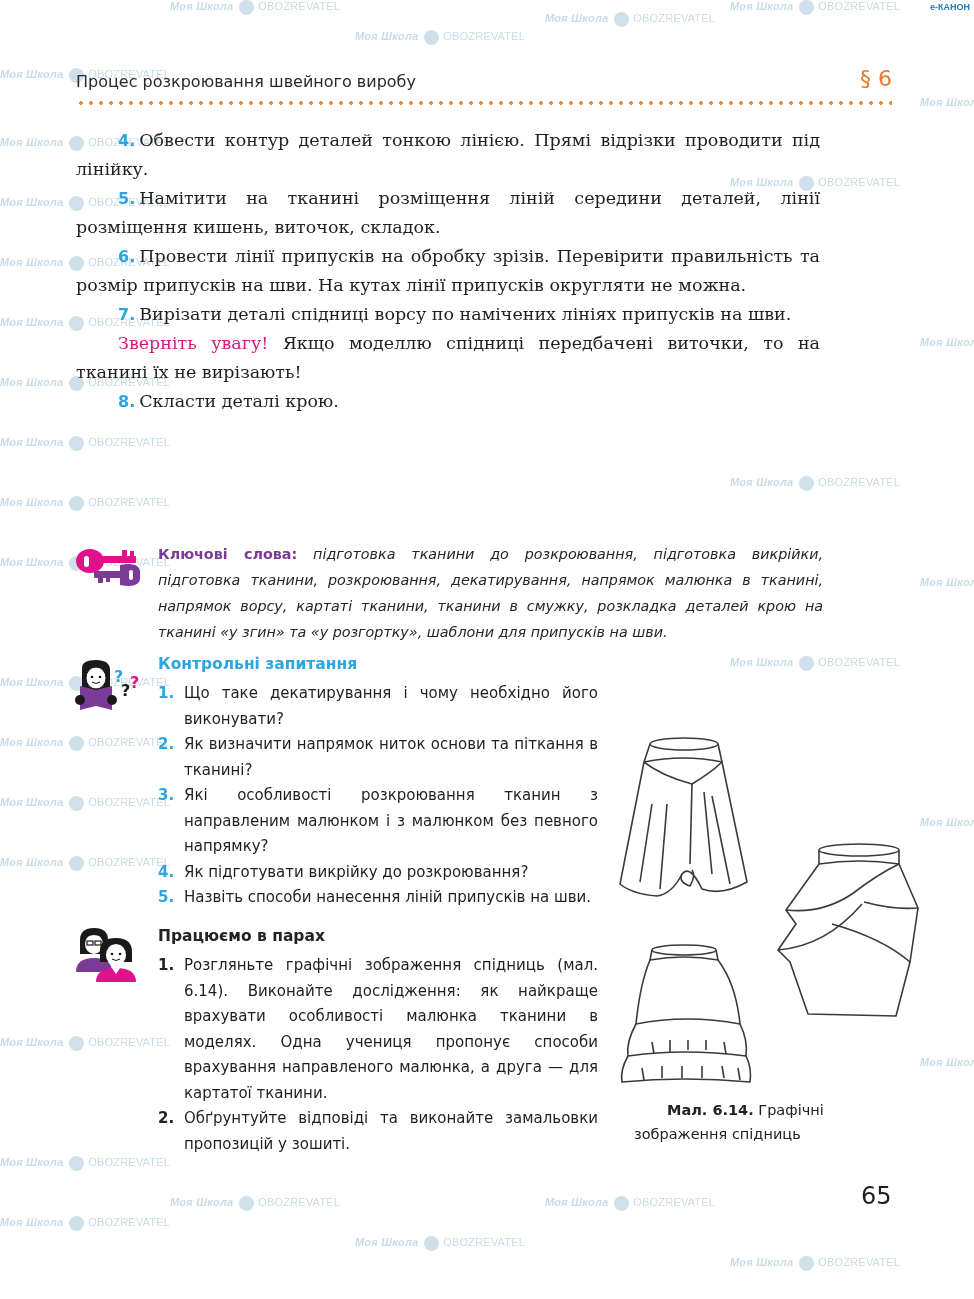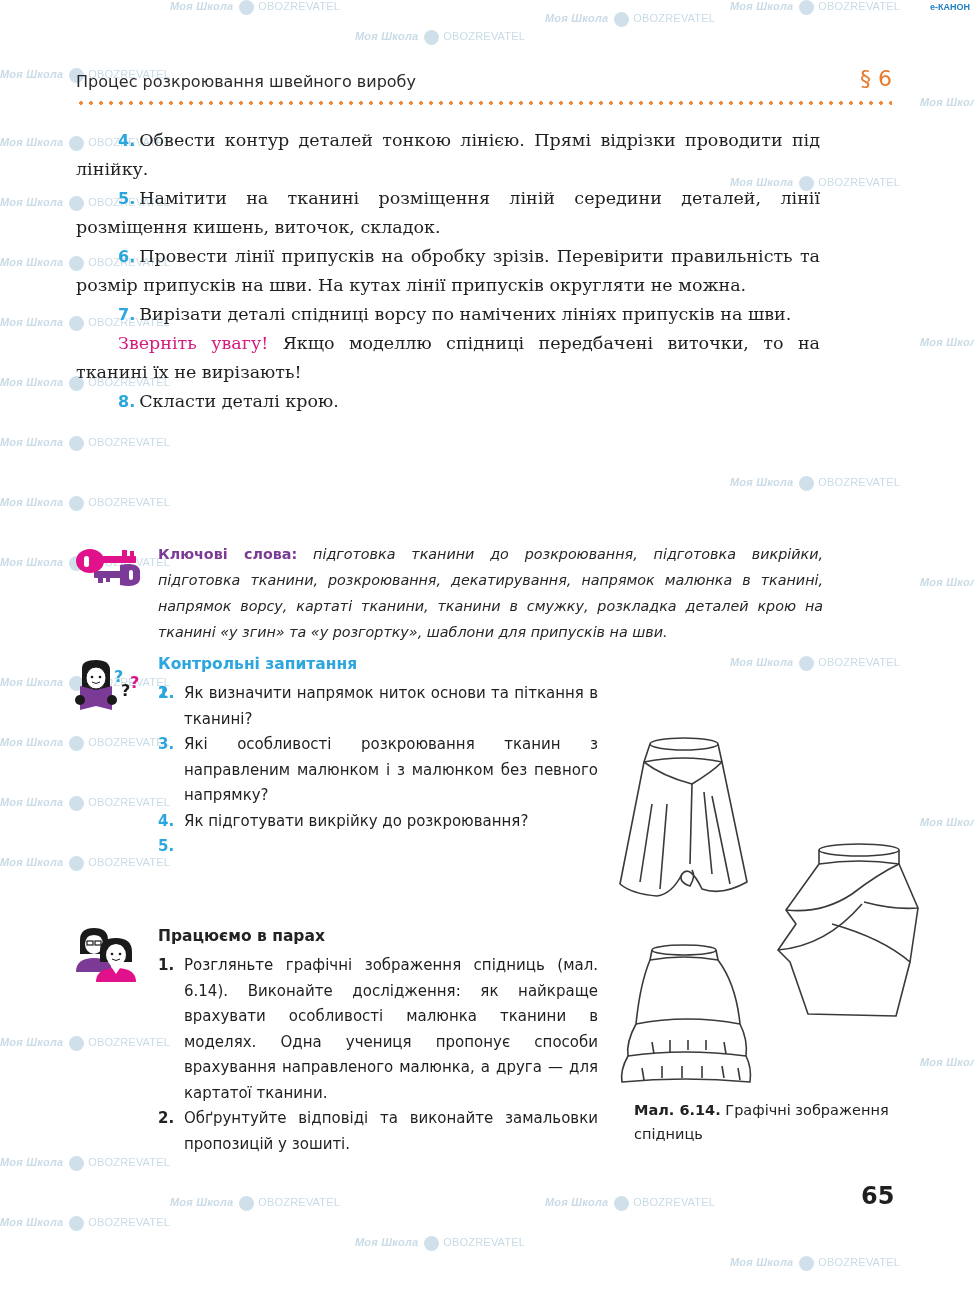--- a/index.html
+++ b/index.html
@@ -31,23 +31,23 @@
   .qlist { position: absolute; left: 158px; top: 681px; width: 440px; font-family: "DejaVu Sans", sans-serif; font-size: 15px; line-height: 25.5px; }
   .qitem { position: relative; padding-left: 26px; text-align: justify; }
   .qitem .qn { position: absolute; left: 0; top: 0; color: #2ba6de; font-weight: bold; }
 
   .phead { position: absolute; left: 158px; top: 927px; font-family: "DejaVu Sans", sans-serif; font-weight: bold; font-size: 15.5px; color: #222; }
   .plist { position: absolute; left: 158px; top: 953px; width: 440px; font-family: "DejaVu Sans", sans-serif; font-size: 15px; line-height: 25.5px; }
   .plist .qn { color: #222; }
 
   .figure { position: absolute; left: 612px; top: 724px; width: 360px; height: 360px; }
   .caption { position: absolute; left: 634px; top: 1098px; width: 262px; font-family: "DejaVu Sans", sans-serif; font-size: 14.5px; line-height: 24px; color: #222; }
-  .caption b { font-weight: bold; }
-
-  .page-num { position: absolute; left: 861px; top: 1182px; font-family: "DejaVu Sans", sans-serif; font-weight: bold; font-size: 24px; color: #1f1f1f; text-align: right; }
+  .caption b { font-weight: bold; margin-left: 33px; }
+
+  .page-num { position: absolute; left: 861px; top: 1182px; font-family: "DejaVu Sans", sans-serif; font-weight: normal; font-size: 24px; color: #1f1f1f; text-align: right; }
 </style>
 </head>
 <body>
 
 <div>
   <div class="wm" style="left:0;top:68px;"><span class="ms">Моя Школа</span><span class="circ"></span><span>OBOZREVATEL</span></div>
   <div class="wm" style="left:170px;top:0px;"><span class="ms">Моя Школа</span><span class="circ"></span><span>OBOZREVATEL</span></div>
   <div class="wm" style="left:355px;top:30px;"><span class="ms">Моя Школа</span><span class="circ"></span><span>OBOZREVATEL</span></div>
   <div class="wm" style="left:545px;top:12px;"><span class="ms">Моя Школа</span><span class="circ"></span><span>OBOZREVATEL</span></div>
   <div class="wm" style="left:730px;top:0px;"><span class="ms">Моя Школа</span><span class="circ"></span><span>OBOZREVATEL</span></div>
@@ -133,25 +133,25 @@
     <circle cx="6" cy="40" r="5" fill="#1a1a1a"></circle>
       <circle cx="38" cy="40" r="5" fill="#1a1a1a"></circle>
     <text x="40" y="22" font-family="DejaVu Sans, sans-serif" font-size="16" font-weight="bold" fill="#2ba6de">?</text>
     <text x="47" y="36" font-family="DejaVu Sans, sans-serif" font-size="16" font-weight="bold" fill="#1a1a1a">?</text>
     <text x="56" y="28" font-family="DejaVu Sans, sans-serif" font-size="16" font-weight="bold" fill="#e0118a">?</text>
   </svg>
 </div>
 
 <div class="qhead">Контрольні запитання</div>
 <div class="qlist">
-  <div class="qitem"><span class="qn">1.</span></div>
+  <div class="qitem"><span class="qn">1.</span><span>Що таке декатирування і чому необхідно його виконувати?</span></div>
   <div class="qitem"><span class="qn">2.</span><span>Як визначити напрямок ниток основи та піткання в тканині?</span></div>
   <div class="qitem"><span class="qn">3.</span><span>Які особливості розкроювання тканин з направленим малюнком і з малюнком без певного напрямку?</span></div>
   <div class="qitem"><span class="qn">4.</span><span>Як підготувати викрійку до розкроювання?</span></div>
-  <div class="qitem"><span class="qn">5.</span></div>
+  <div class="qitem"><span class="qn">5.</span><span>Назвіть способи нанесення ліній припусків на шви.</span></div>
 </div>
 
 <div class="icon-wrap" style="left:76px;top:928px;">
   <svg width="64" height="54" viewBox="0 0 64 54">
     <path d="M4 12 Q4 0 18 0 Q32 0 32 12 L32 26 L4 26 Z" fill="#1a1a1a"></path>
     <ellipse cx="18" cy="16" rx="9" ry="10" fill="#fff"></ellipse>
     <path d="M9 10 Q18 4 27 10 L27 8 Q18 2 9 8 Z" fill="#1a1a1a"></path>
     <rect x="11" y="13" width="6" height="4" fill="none" stroke="#1a1a1a" stroke-width="1.2"></rect>
     <rect x="19" y="13" width="6" height="4" fill="none" stroke="#1a1a1a" stroke-width="1.2"></rect>
     <path d="M0 44 Q0 30 18 30 Q36 30 36 44 Z" fill="#7b3a96"></path>

